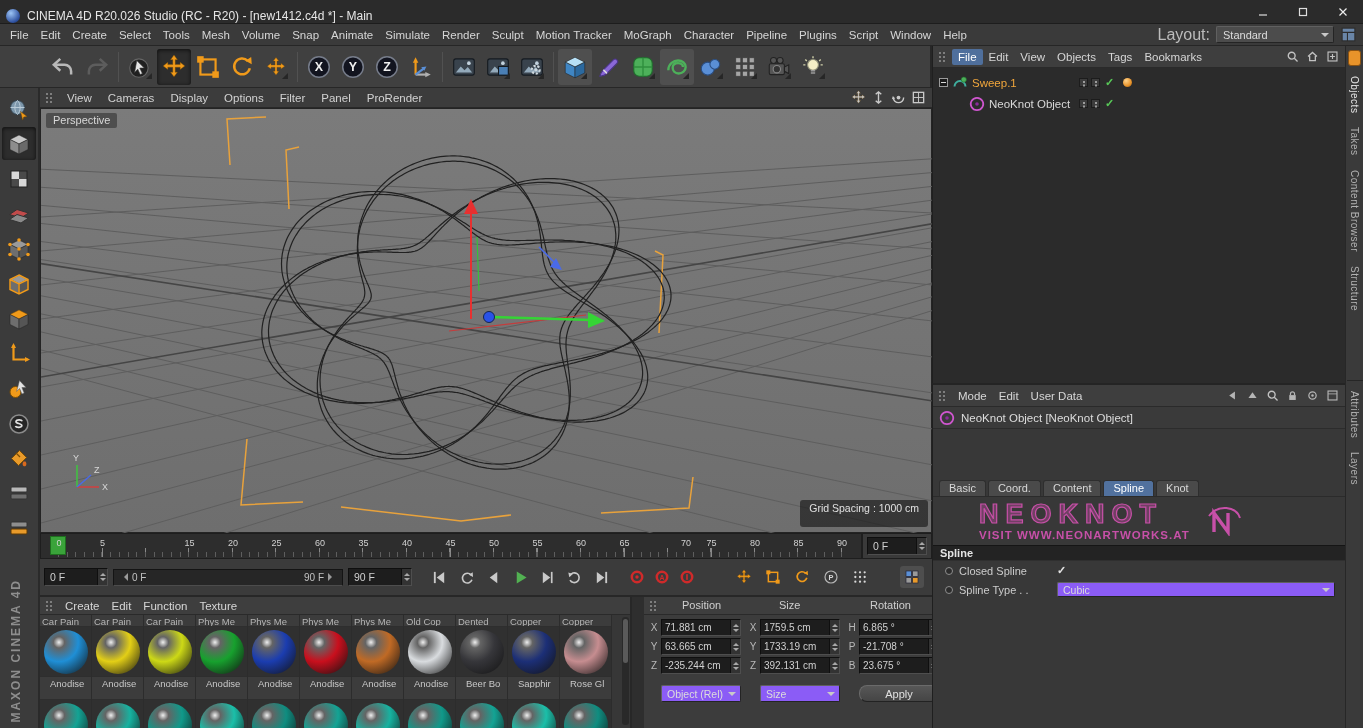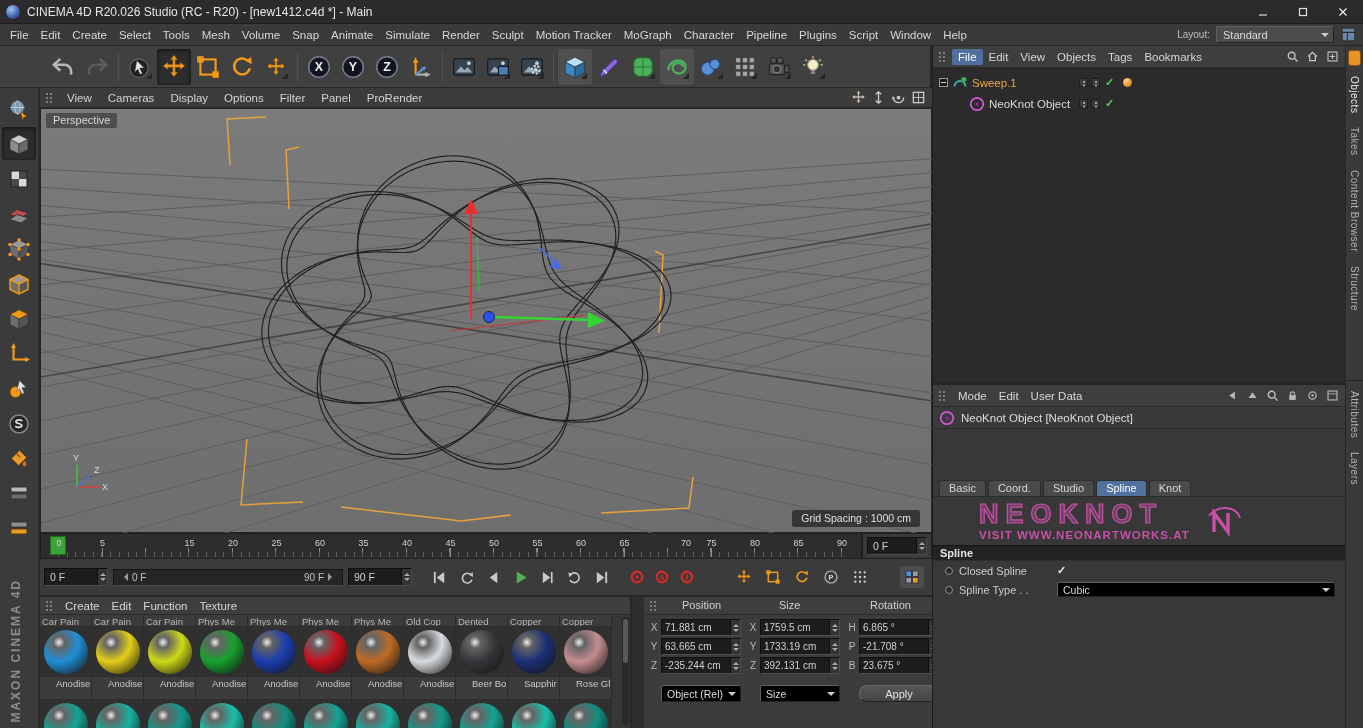--- a/index.html
+++ b/index.html
@@ -3,35 +3,35 @@
 <meta charset="utf-8">
 <style>
   * { margin:0; padding:0; box-sizing:border-box; }
   html,body { width:1363px; height:728px; overflow:hidden; background:#2e2e2e;
     font-family:"Liberation Sans", sans-serif; }
   #app { position:relative; width:1363px; height:728px; background:#2e2e2e; }
   svg { display:block; }
 
   
   .titlebar { position:absolute; left:0; top:0; width:1363px; height:24px; background:#2b2b2b;
-    display:flex; align-items:center; border-bottom:1px solid #1d1d1d; }
+    display:flex; align-items:flex-end; border-bottom:1px solid #1d1d1d; }
   .app-logo { width:14px; height:14px; border-radius:50%; margin-left:6px;
     background:radial-gradient(circle at 35% 30%, #9cc4f5, #2d4f9e 70%, #15284f); }
   .win-title { font-size:12px; color:#e6e6e6; margin-left:7px; white-space:nowrap; }
   .win-btns { margin-left:auto; display:flex; height:100%; }
   .wbtn { width:40px; height:100%; display:flex; align-items:center; justify-content:center; }
 
   
   .menubar { position:absolute; left:0; top:24px; width:1363px; height:22px; background:#3a3a3a;
     border-bottom:1px solid #262626; display:flex; align-items:center; }
   #menu-items { display:flex; align-items:center; overflow:hidden; white-space:nowrap; flex:1; padding-left:4px; }
   .mi { font-size:11.5px; color:#d6d6d6; padding:2px 6px; border-radius:2px; }
   .mi.msel { background:#4f6f9c; color:#fff; }
   .layout-box { display:flex; align-items:center; gap:6px; margin-right:6px; flex:none; }
-  .layout-label { font-size:10px; color:#bcbcbc; }
+  .layout-label { font-size:16px; color:#bcbcbc; }
   .layout-select { width:118px; height:17px; background:#4c4c4c; border:1px solid;
     border-color:#606060 #242424 #242424 #606060; border-radius:2px; display:flex; align-items:center;
     font-size:11px; color:#dcdcdc; padding-left:6px; }
   .caret { width:0; height:0; border:4px solid transparent; border-top-color:#c9c9c9;
     margin-left:auto; margin-right:4px; transform:translateY(2px); flex:none; }
   .layout-icon { width:17px; height:17px; display:flex; align-items:center; justify-content:center; }
 
   
   .toolbar { position:absolute; left:0; top:46px; width:932px; height:42px; background:#404040;
     border-bottom:1px solid #272727; border-right:2px solid #272727;
@@ -59,22 +59,22 @@
   .vmi { font-size:11.5px; color:#d2d2d2; padding:0 8px; }
   .vp-nav { margin-left:auto; display:flex; gap:5px; margin-right:6px; }
   .vnav { width:15px; height:15px; display:flex; }
   .vnav svg { width:15px; height:15px; }
   .grip { display:inline-block; width:9px; height:12px; margin:0 5px; flex:none;
     background-image:radial-gradient(#7e7e7e 1px, transparent 1.3px); background-size:4px 4px; }
   .vp-canvas { position:absolute; left:40px; top:108px; width:892px; height:425px;
     background:linear-gradient(#7b7b7b, #6e6e6e); border:1px solid #242424; }
   .persp-label { position:absolute; top:4px; left:5px; font-size:11px; color:#d8d8d8;
     background:rgba(42,42,42,.55); padding:1px 7px 2px; border-radius:2px; }
-  .grid-label { position:absolute; bottom:5px; right:11px; font-size:10.5px; color:#e0e0e0;
-    background:rgba(25,25,25,.65); padding:2px 9px 3px; border-radius:3px; }
+  .grid-label { position:absolute; bottom:5px; right:3px; font-size:10.5px; color:#e0e0e0;
+    background:rgba(25,25,25,.65); padding:2px 9px 13px; border-radius:3px; }
 
   
   .ruler { position:absolute; left:40px; top:533px; width:822px; height:26px; background:#2d2d2d;
     border:1px solid #1e1e1e; overflow:hidden;
     background-image:
       repeating-linear-gradient(90deg,#5e5e5e 0 1px, transparent 1px 8.7px),
       repeating-linear-gradient(90deg,#8a8a8a 0 1px, transparent 1px 43.5px);
     background-size:784px 5px, 784px 9px;
     background-position:17px calc(100% - 1px), 17px calc(100% - 1px);
     background-repeat:no-repeat, no-repeat; }
@@ -125,40 +125,40 @@
   .materials { position:absolute; left:40px; top:597px; width:592px; height:131px; background:#373737;
     border-right:2px solid #272727; }
   .materials .panel-head { height:18px; }
   .mat-body { position:absolute; left:0; top:18px; right:10px; bottom:0; overflow:hidden; }
   .mat-row { display:flex; }
   .mat-col { width:52px; flex:none; border-right:1px solid #2c2c2c; }
   .mat-top { height:12px; font-size:9.5px; color:#b5b5b5; background:#3c3c3c; padding:1px 0 0 2px;
     white-space:nowrap; overflow:hidden; border-bottom:1px solid #2e2e2e; }
   .mat-sph-w { height:49px; background:#303030; display:flex; align-items:center; justify-content:center; }
   .mat-sph { display:block; width:44px; height:44px; border-radius:50%; }
-  .mat-name { height:12px; font-size:9.5px; color:#c8c8c8; background:#3c3c3c; padding:1px 0 0 16px;
+  .mat-name { height:12px; font-size:9.5px; color:#c8c8c8; background:#3c3c3c; padding:1px 0 0 10px;
     white-space:nowrap; overflow:hidden; border-top:1px solid #2e2e2e; }
   .mat-scroll { position:absolute; right:1px; top:20px; bottom:3px; width:7px; background:#292929; border-radius:3px; }
   .mat-scroll .thumb { position:absolute; left:1px; right:1px; top:2px; height:44px; background:#5a5a5a; border-radius:3px; }
 
   
   .coords { position:absolute; left:644px; top:597px; width:300px; height:131px; background:#3c3c3c; }
   .coords .panel-head { height:18px; }
   .coord-h { position:absolute; font-size:11px; color:#cfcfcf; top:2px; }
   .coord-h.h1 { left:38px; } .coord-h.h2 { left:135px; } .coord-h.h3 { left:226px;text-align:center; }
   .coord-grid { position:absolute; left:6px; top:22px; display:flex; gap:8px; }
   .ccol { display:flex; flex-direction:column; gap:2px; }
   .crow { display:flex; align-items:center; gap:3px; }
   .cax { width:8px; font-size:10px; color:#b8b8b8; text-align:center; }
   .cfield { width:80px; height:17px; background:#1d1d1d; border:1px solid #0f0f0f;
     border-bottom-color:#4e4e4e; border-right-color:#4e4e4e; display:flex; align-items:center; }
   .cval { font-size:10px; color:#d0d0d0; padding-left:3px; white-space:nowrap; overflow:hidden; flex:1; }
   .coord-bottom { position:absolute; left:6px; top:88px; display:flex; gap:8px; }
   .cslot { width:91px; display:flex; justify-content:flex-end; }
-  .dd { height:17px; background:#000000; border:1px solid; border-color:#606060 #242424 #242424 #606060;
+  .dd { height:17px; background:#8b5cf6; border:1px solid; border-color:#606060 #242424 #242424 #606060;
     border-radius:2px; display:flex; align-items:center; font-size:10.5px; color:#dcdcdc; padding-left:5px; }
   .dd span { white-space:nowrap; overflow:hidden; }
   .cslot .dd { width:80px; }
   .apply { width:80px; height:17px; background:linear-gradient(#575757,#454545); border:1px solid;
     border-color:#6a6a6a #222 #222 #6a6a6a; border-radius:8px; font-size:11px; color:#e0e0e0;
     display:flex; align-items:center; justify-content:center; }
 
   
   .om-panel { position:absolute; left:932px; top:46px; width:413px; height:337px; background:#2b2b2b;
     border-left:1px solid #1f1f1f; }
@@ -1231,21 +1231,21 @@
           <svg viewBox="0 0 16 16">
             <path d="M8 1.8a6.2 6.2 0 1 1-.01 0" fill="none" stroke="#cf56cf" stroke-width="1.8"></path>
             <circle cx="8" cy="8" r="1.8" fill="#8a2a9a"></circle>
           </svg>
         </span>
       <span>NeoKnot Object [NeoKnot Object]</span>
     </div>
     <div class="attr-tabs" id="attr-tabs">
         <span class="atab">Basic</span>
         <span class="atab">Coord.</span>
-        <span class="atab">Studio</span>
+        <span class="atab">Content</span>
         <span class="atab active">Spline</span>
         <span class="atab">Knot</span>
       </div>
     <div class="watermark">
       <div>
         <div class="wm-title">NEOKNOT</div>
         <div class="wm-sub">VISIT WWW.NEONARTWORKS.AT</div>
       </div>
       <div class="wm-logo">
         <svg width="36" height="30" viewBox="0 0 36 30">

